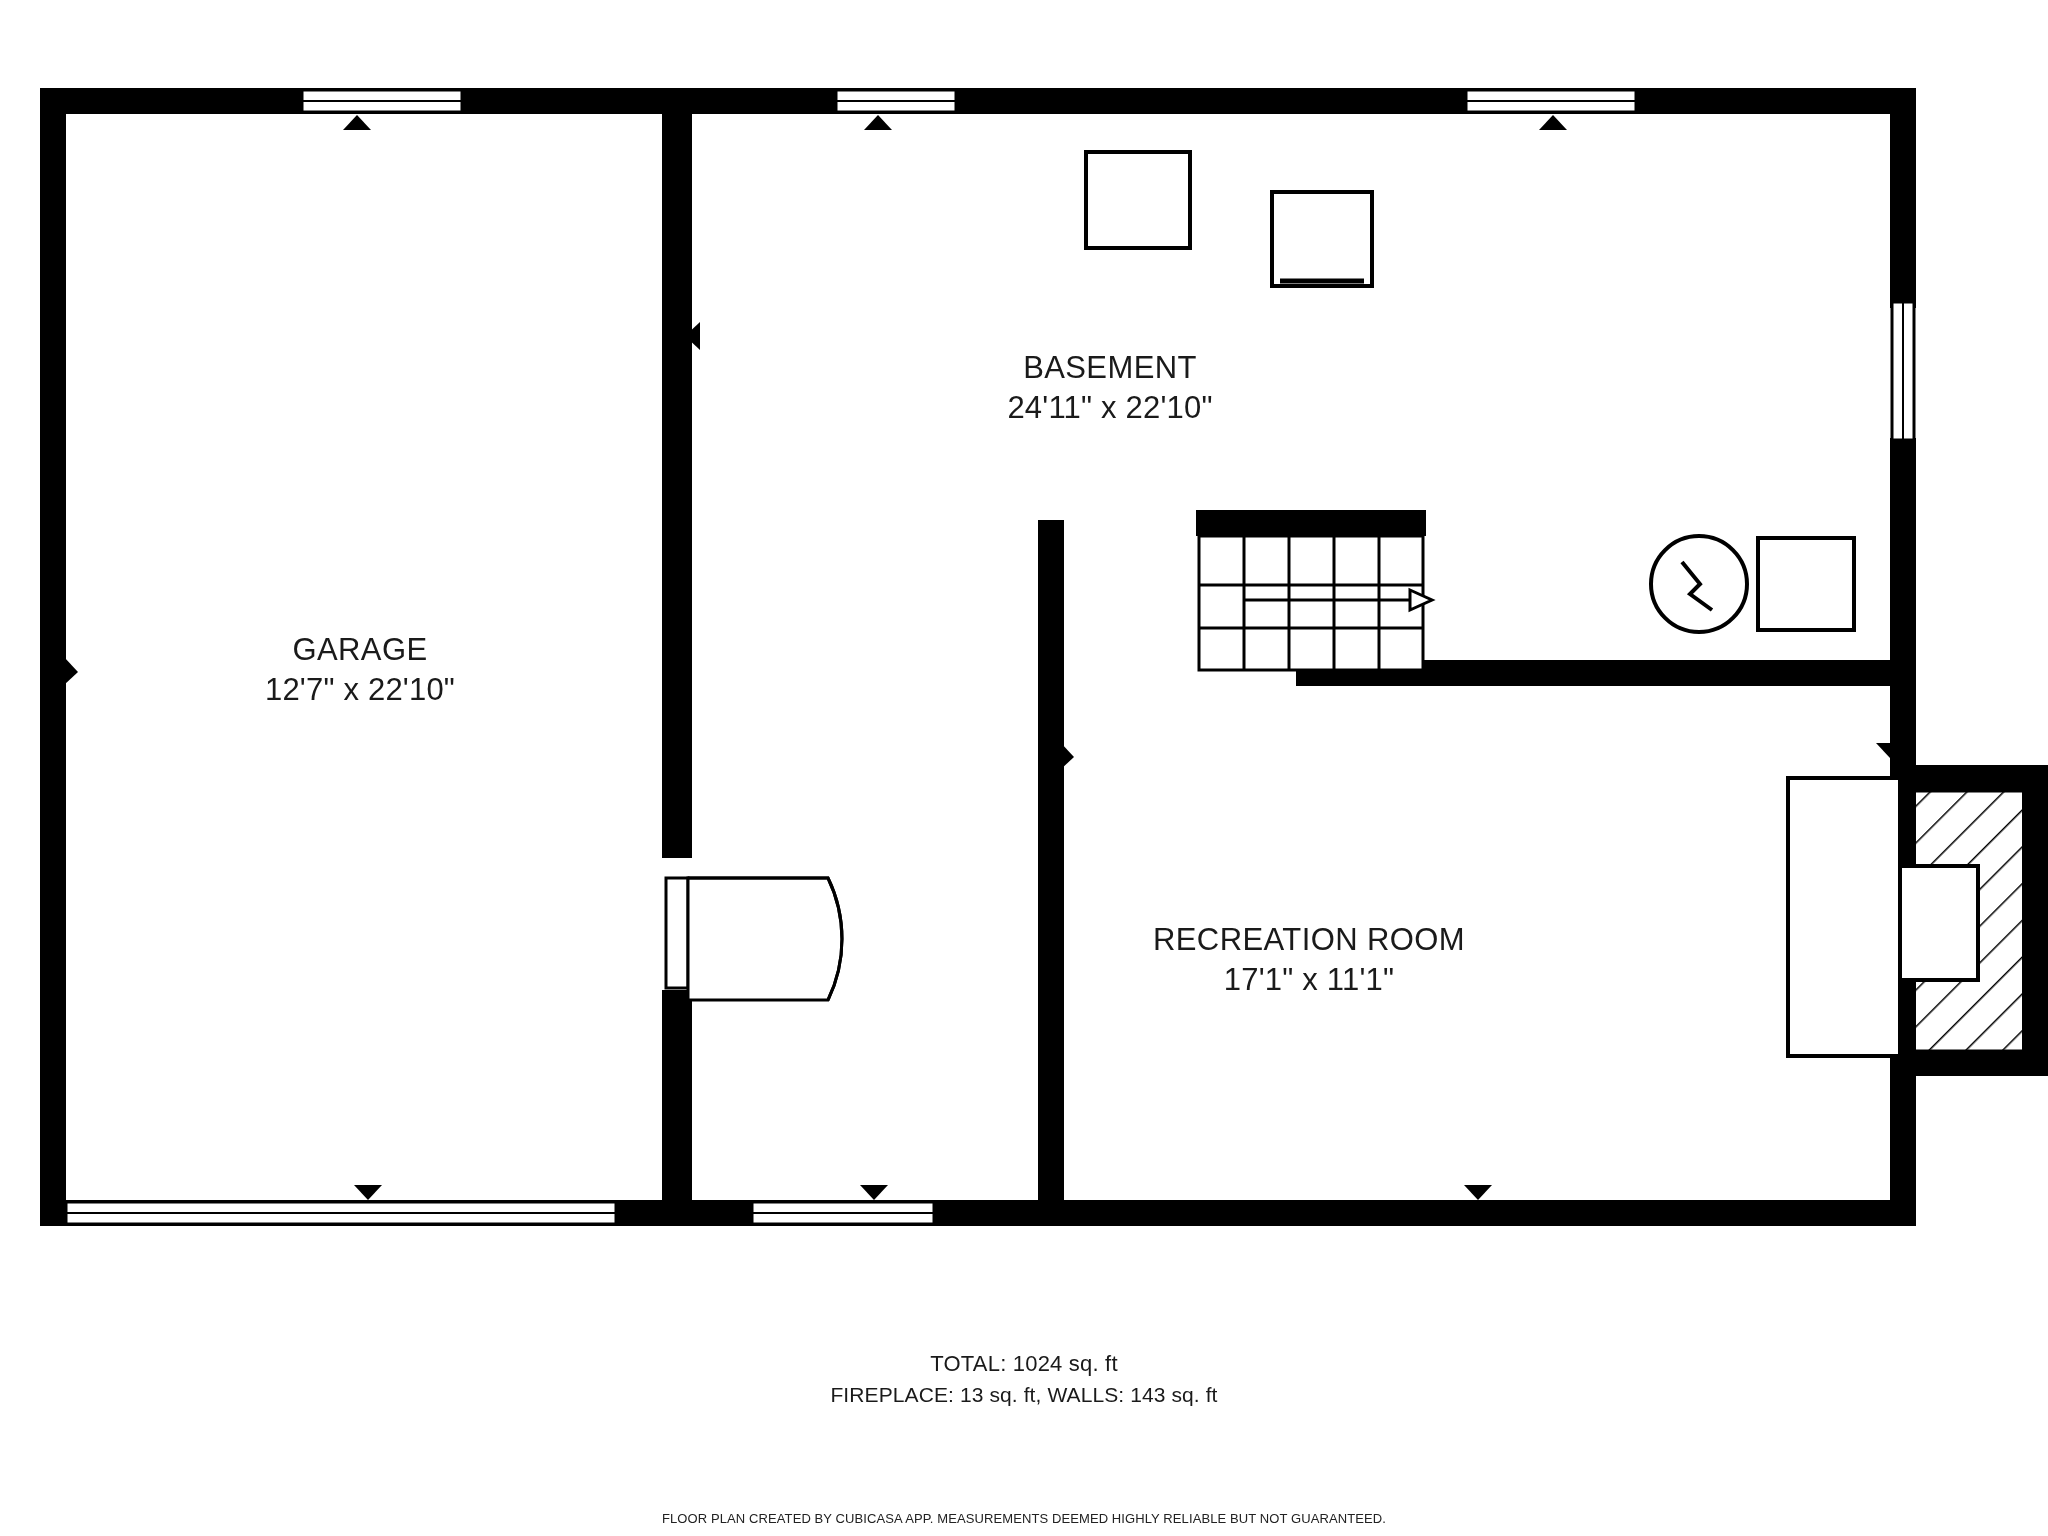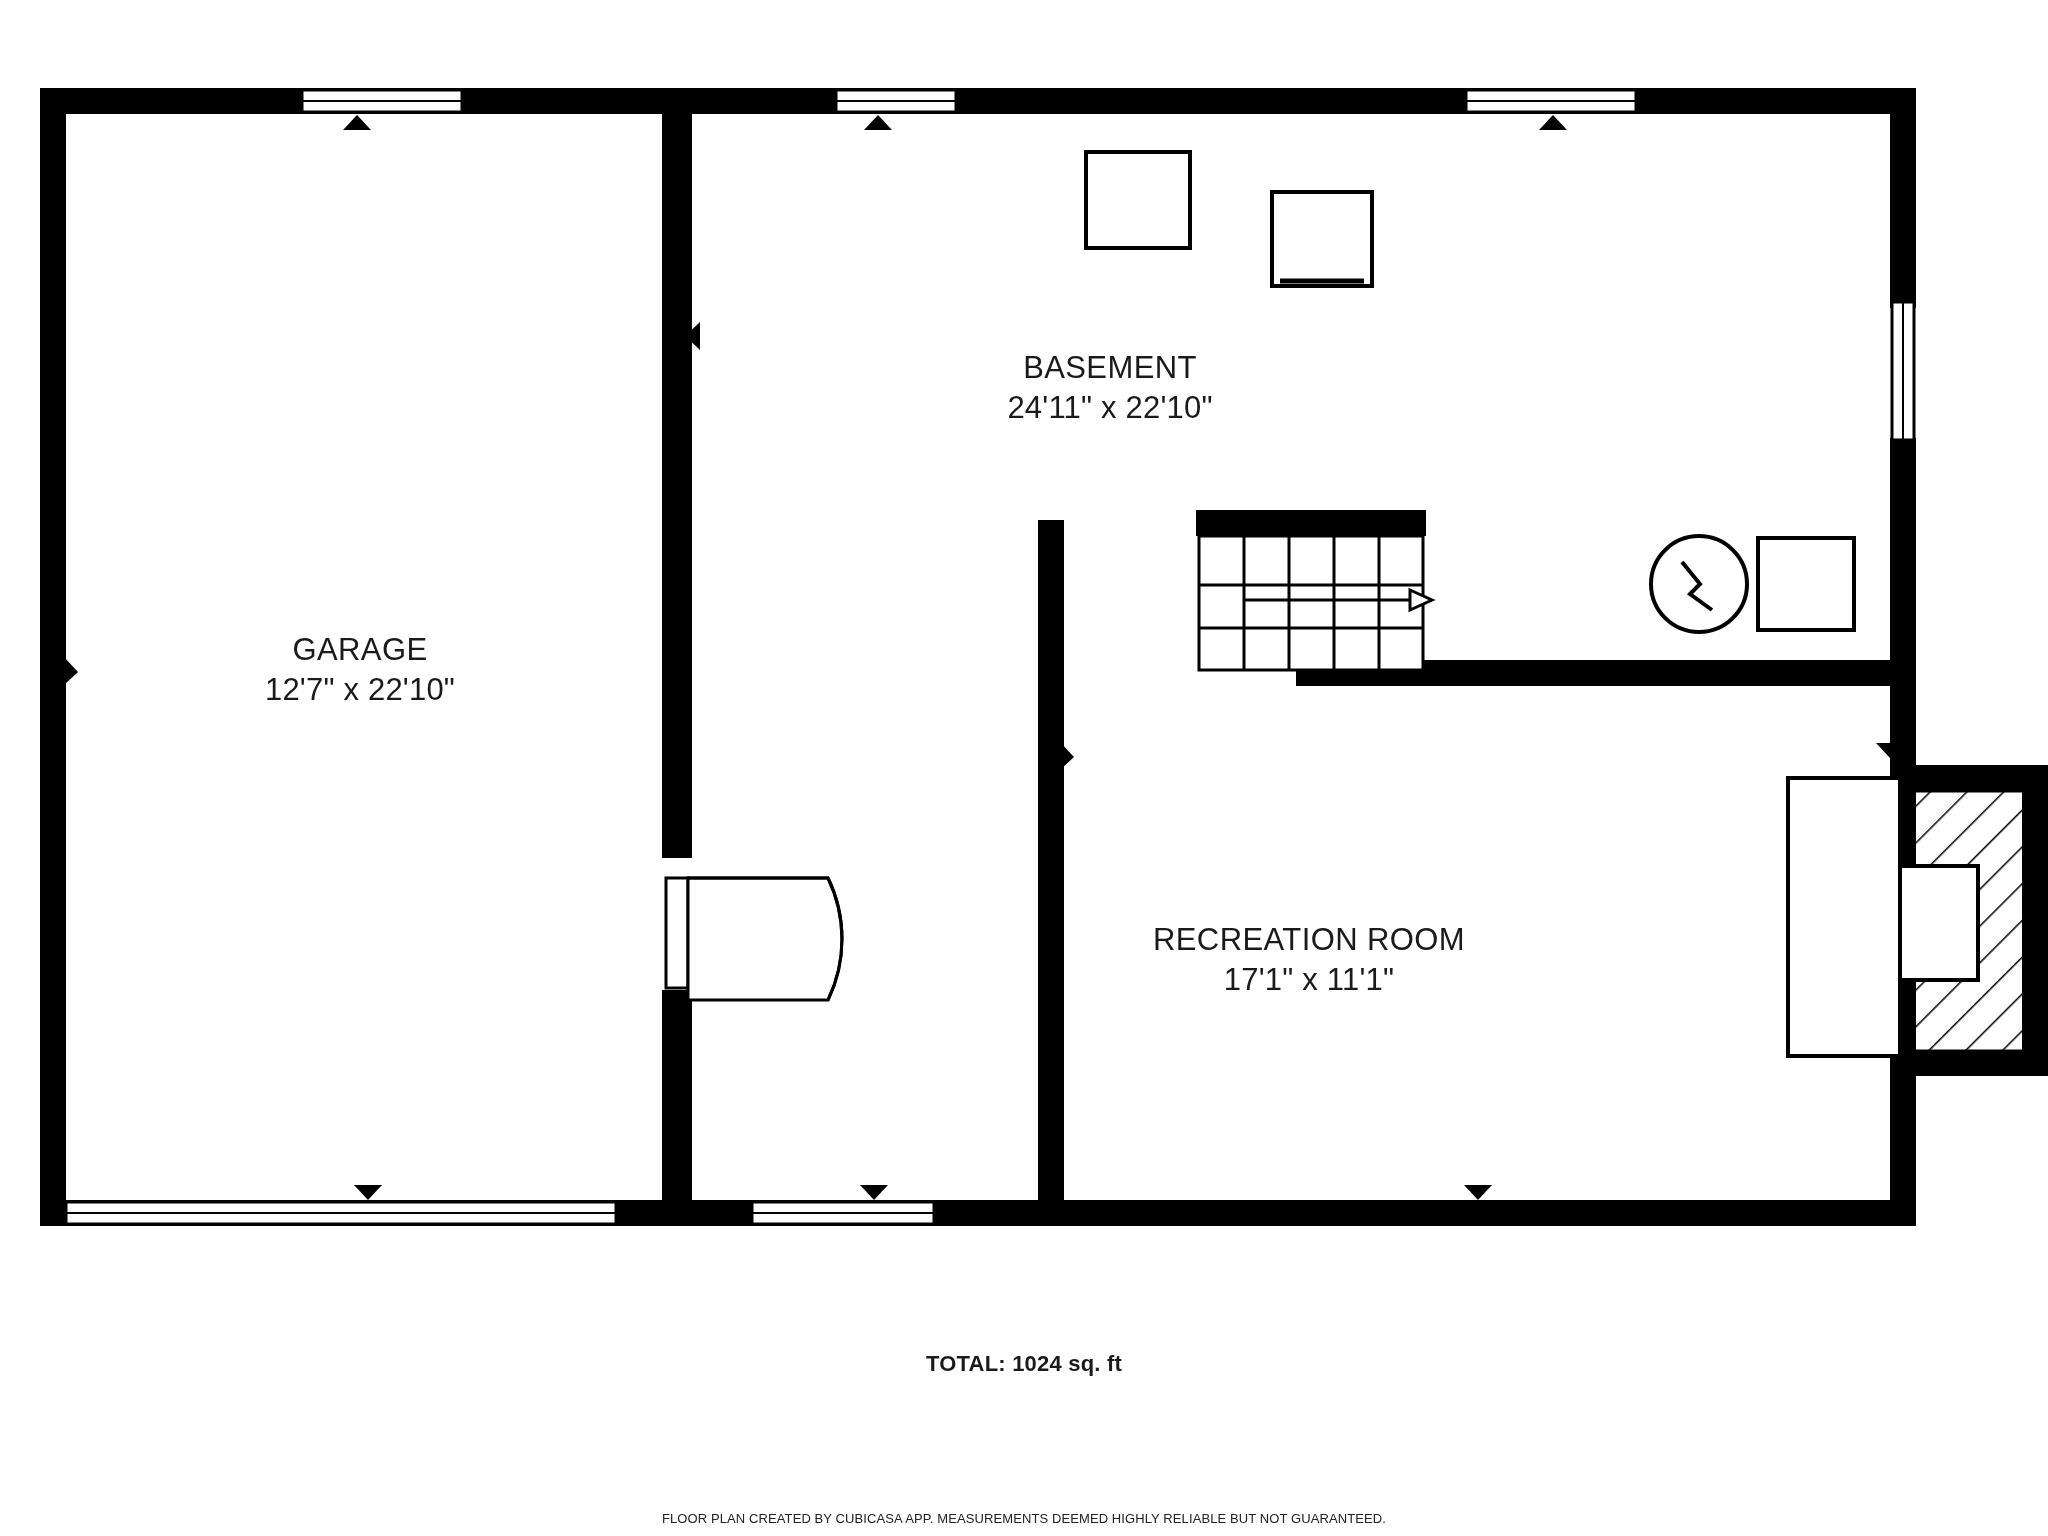--- a/index.html
+++ b/index.html
@@ -40,21 +40,21 @@
   }
   .footer {
     position: absolute;
     left: 0;
     width: 2048px;
     text-align: center;
     line-height: 1.45;
   }
   .footer-total {
     font-size: 22px;
-    font-weight: bold;
+    font-weight: normal;
     letter-spacing: 0.2px;
   }
   .footer-line {
     font-size: 21px;
     letter-spacing: 0.1px;
   }
   .footer-credit {
     font-size: 13px;
     letter-spacing: 0.1px;
     color: #222;
@@ -202,16 +202,17 @@
   <div class="room-dims">24'11" x 22'10"</div>
 </div>
 
 <div class="room-label" style="left:1079px; top:920px; width:460px;">
   <div class="room-name">RECREATION ROOM</div>
   <div class="room-dims">17'1" x 11'1"</div>
 </div>
 
 <div class="footer" style="top:1348px;">
   <div class="footer-total">TOTAL: 1024 sq. ft</div>
+  <div class="footer-line">FIREPLACE: 13 sq. ft, WALLS: 143 sq. ft</div>
 </div>
 <div class="footer" style="top:1487px;">
   <div class="footer-credit">FLOOR PLAN CREATED BY CUBICASA APP. MEASUREMENTS DEEMED HIGHLY RELIABLE BUT NOT GUARANTEED.</div>
 </div>
 
 </body></html>

